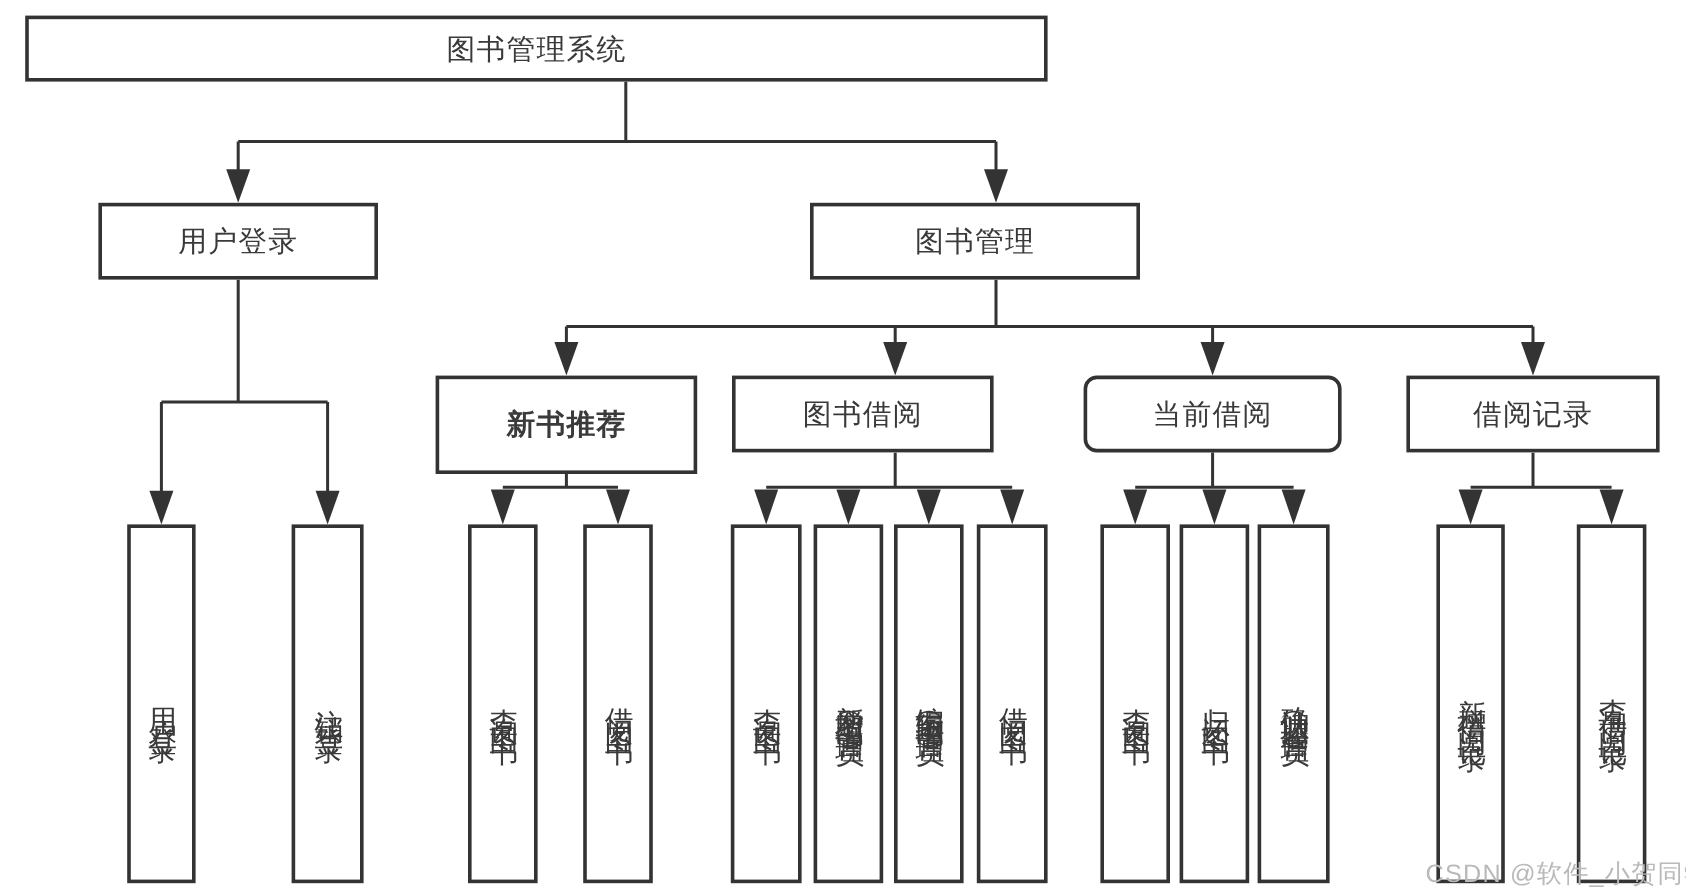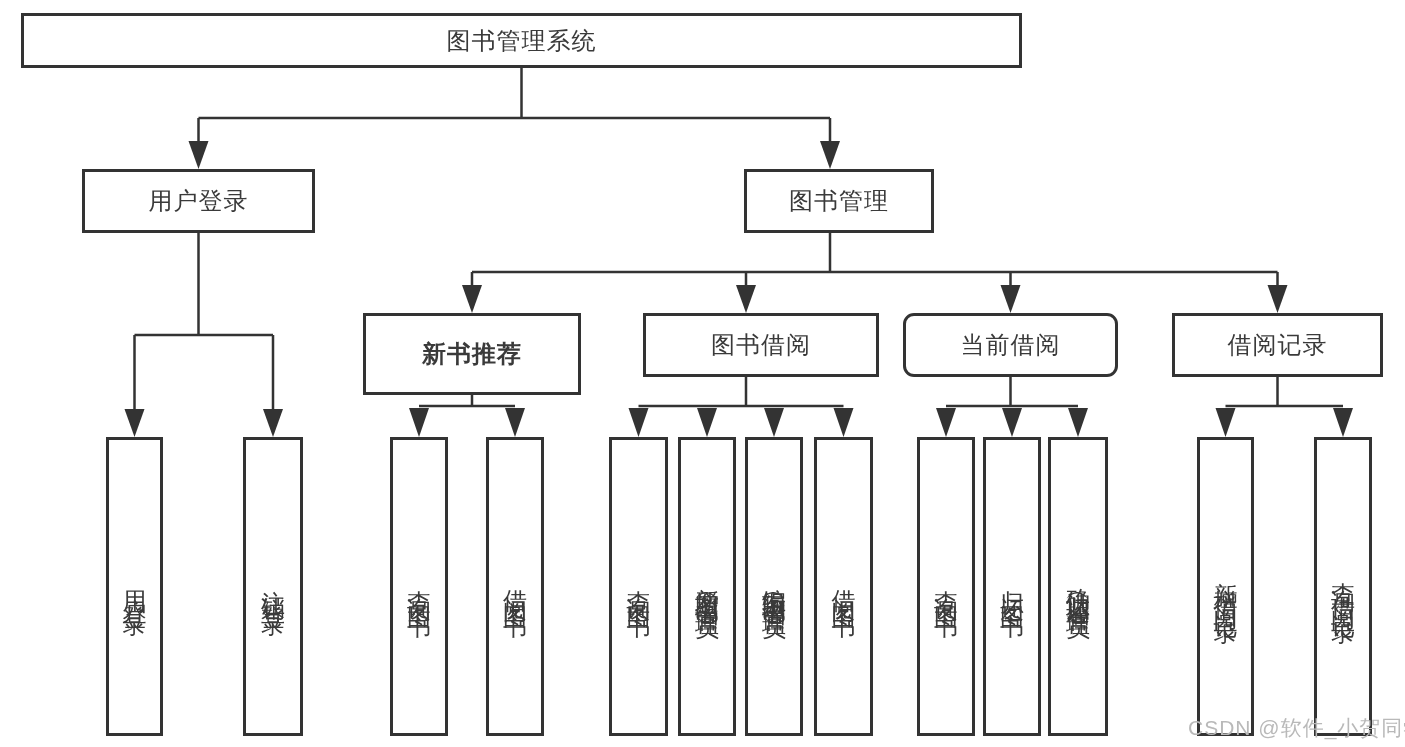--- a/index.html
+++ b/index.html
@@ -109,35 +109,35 @@
       <polygon points="1002,408 1022,408 1012,437"></polygon>
       <polygon points="1068,408 1088,408 1078,437"></polygon>
     </g>
     <g>
       <path d="M1277.5 377 V406 M1225.5 406 H1343"></path>
       <polygon points="1215.5,408 1235.5,408 1225.5,437"></polygon>
       <polygon points="1333,408 1353,408 1343,437"></polygon>
     </g>
   </svg>
 
-  <div class="box hbox" style="left:21px; top:13px; width:1001px; height:55px;">
+  <div class="box hbox" style="left:21px; top:13px; width:852px; height:55px;">
     <span>图书管理系统</span>
   </div>
 
   <div class="box hbox" style="left:82px; top:169px; width:233px; height:64px;">
     <span>用户登录</span>
   </div>
-  <div class="box hbox" style="left:744px; top:169px; width:190px; height:64px;">
+  <div class="box hbox" style="left:675px; top:169px; width:275px; height:64px;">
     <span>图书管理</span>
   </div>
 
   <div class="box hbox" style="left:363px; top:313px; width:218px; height:82px;font-weight:bold;">
     <span>新书推荐</span>
   </div>
-  <div class="box hbox" style="left:643px; top:313px; width:236px; height:64px;">
+  <div class="box hbox" style="left:610px; top:313px; width:218px; height:64px;">
     <span>图书借阅</span>
   </div>
   <div class="box hbox" style="left:903px; top:313px; width:215px; height:64px;border-radius:11px;">
     <span>当前借阅</span>
   </div>
   <div class="box hbox" style="left:1172px; top:313px; width:211px; height:64px;">
     <span>借阅记录</span>
   </div>
 
   <div class="box vbox" style="left:106px; top:437px; width:57px; height:299px;">

